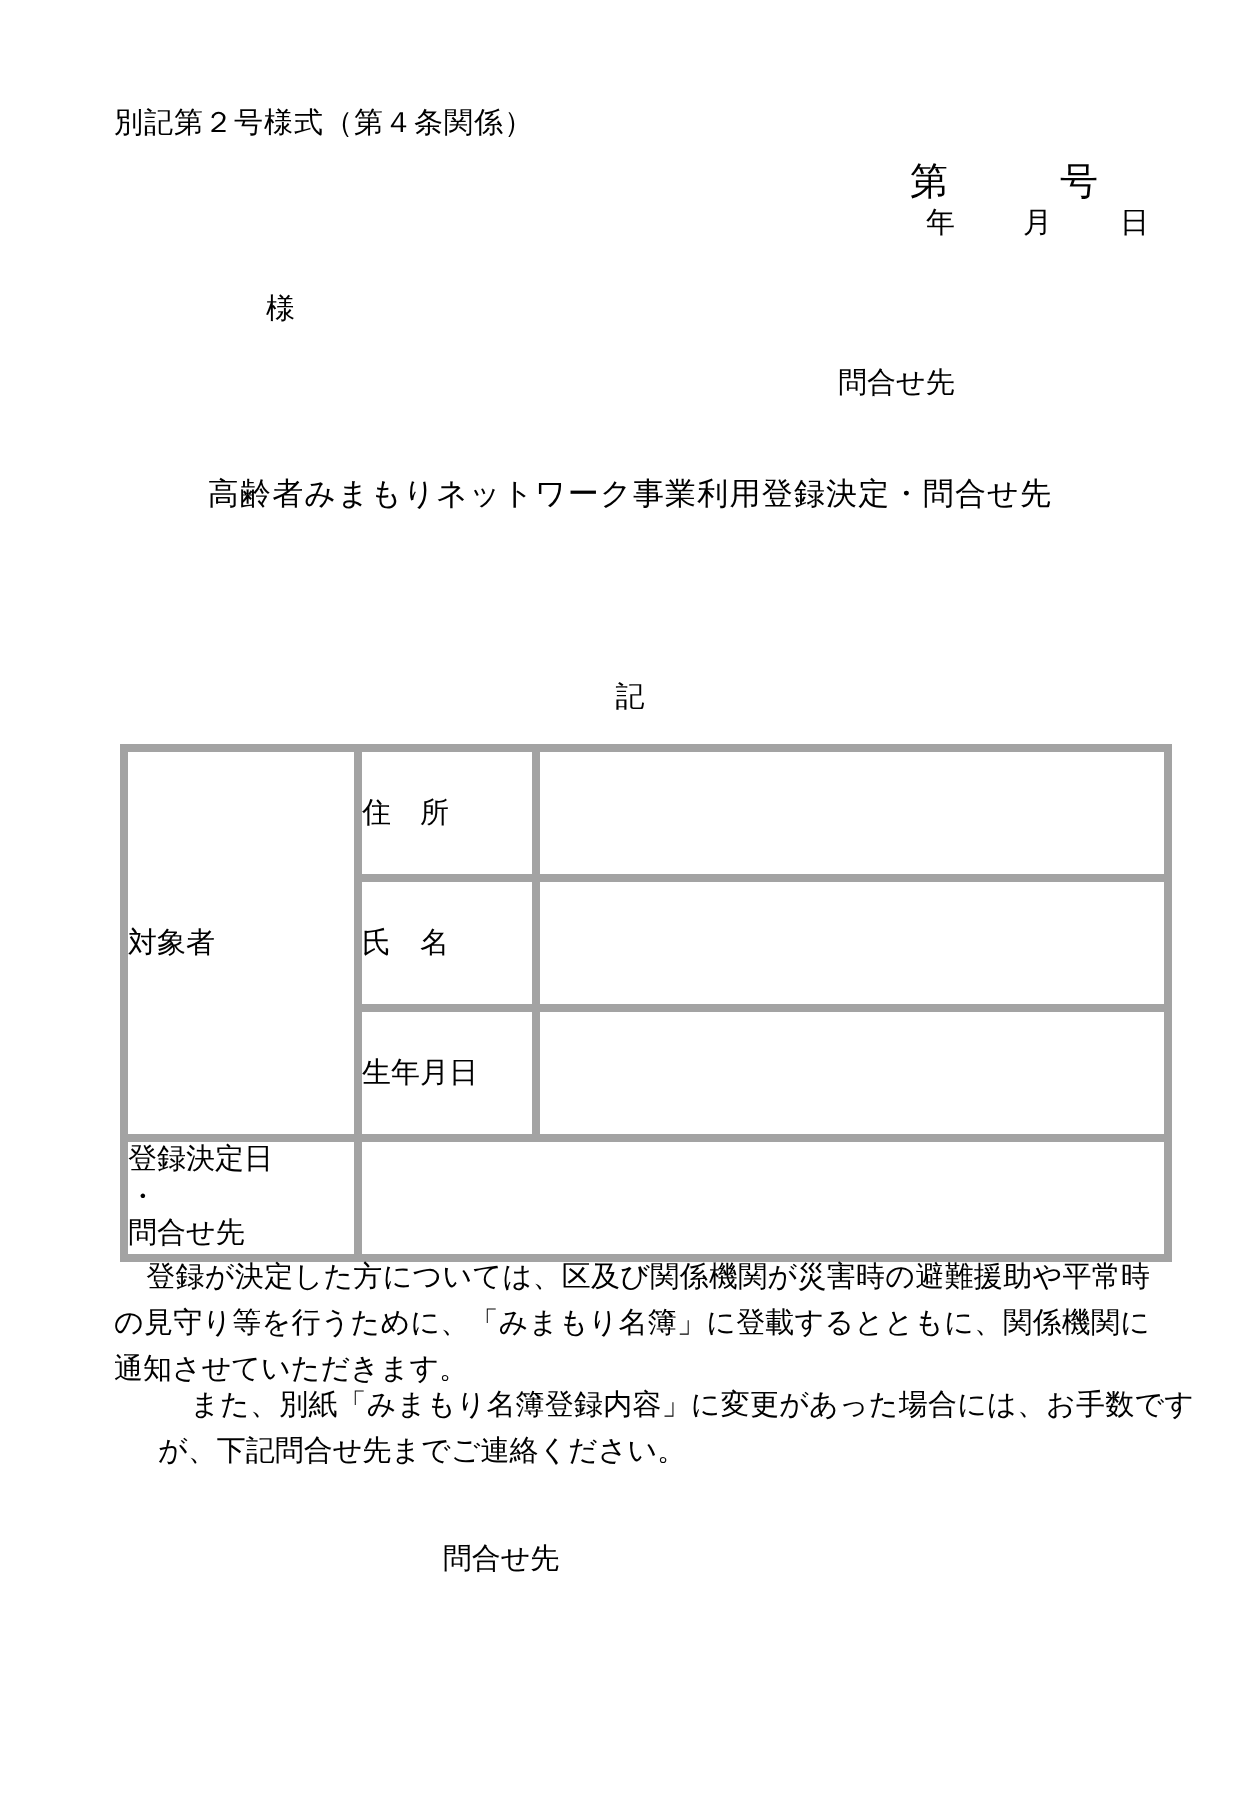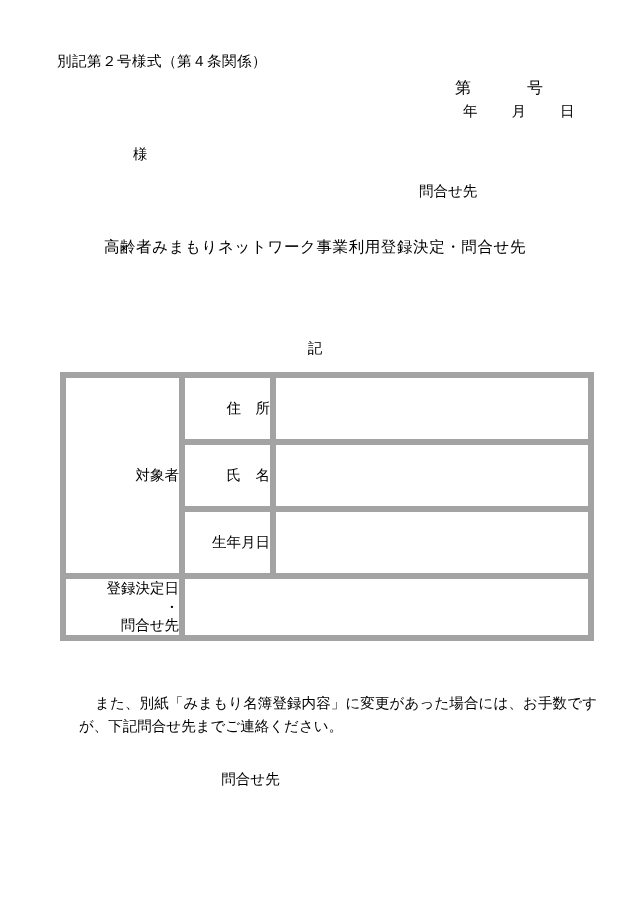--- a/index.html
+++ b/index.html
@@ -27,21 +27,21 @@
     left: 57px;
     top: 52px;
     font-size: 14.5px;
     letter-spacing: 0.5px;
     white-space: nowrap;
   }
   .doc-number {
     position: absolute;
     left: 455px;
     top: 78px;
-    font-size: 16px;
+    font-size: 19px;
     white-space: nowrap;
     font-family: Liberation Serif, serif;
   }
   .doc-number .gap {
     display: inline-block;
     width: 56px;
   }
   .doc-date {
     position: absolute;
     left: 463px;
@@ -108,23 +108,23 @@
   }
   table.main-table {
     position: absolute;
     left: 60px;
     top: 372px;
     width: 510px;
     border-collapse: collapse;
     table-layout: fixed;
   }
   table.main-table td {
-    border: 6px solid #a3a3a3;
-    font-size: 14.5px;
-    text-align: right;
+    border: 4px solid #a3a3a3;
+    font-size: 14.5px;
+    text-align: left;
     vertical-align: middle;
     padding: 0;
   }
   td.label-subject {
     width: 113px;
   }
   td.label-field {
     width: 85px;
   }
   td.value-cell {
@@ -203,20 +203,23 @@
       <td class="label-subject">
         <div>登録決定日</div>
         <div>・</div>
         <div>問合せ先</div>
       </td>
       <td colspan="2"></td>
     </tr>
   </tbody>
     </table>
 
+  <div class="note-para note-1">
+    <span class="ind"></span><span>登録が決定した方については、区及び関係機関が災害時の避難援助や平常時の見守り等を行うために、「みまもり名簿」に登載するとともに、関係機関に通知させていただきます。</span>
+  </div>
 
   <div class="note-para note-2">
     <span class="ind"></span><span>また、別紙「みまもり名簿登録内容」に変更があった場合には、お手数ですが、下記問合せ先までご連絡ください。</span>
   </div>
 
   <div class="contact">問合せ先</div>
 
 </div>
 
 </body></html>

